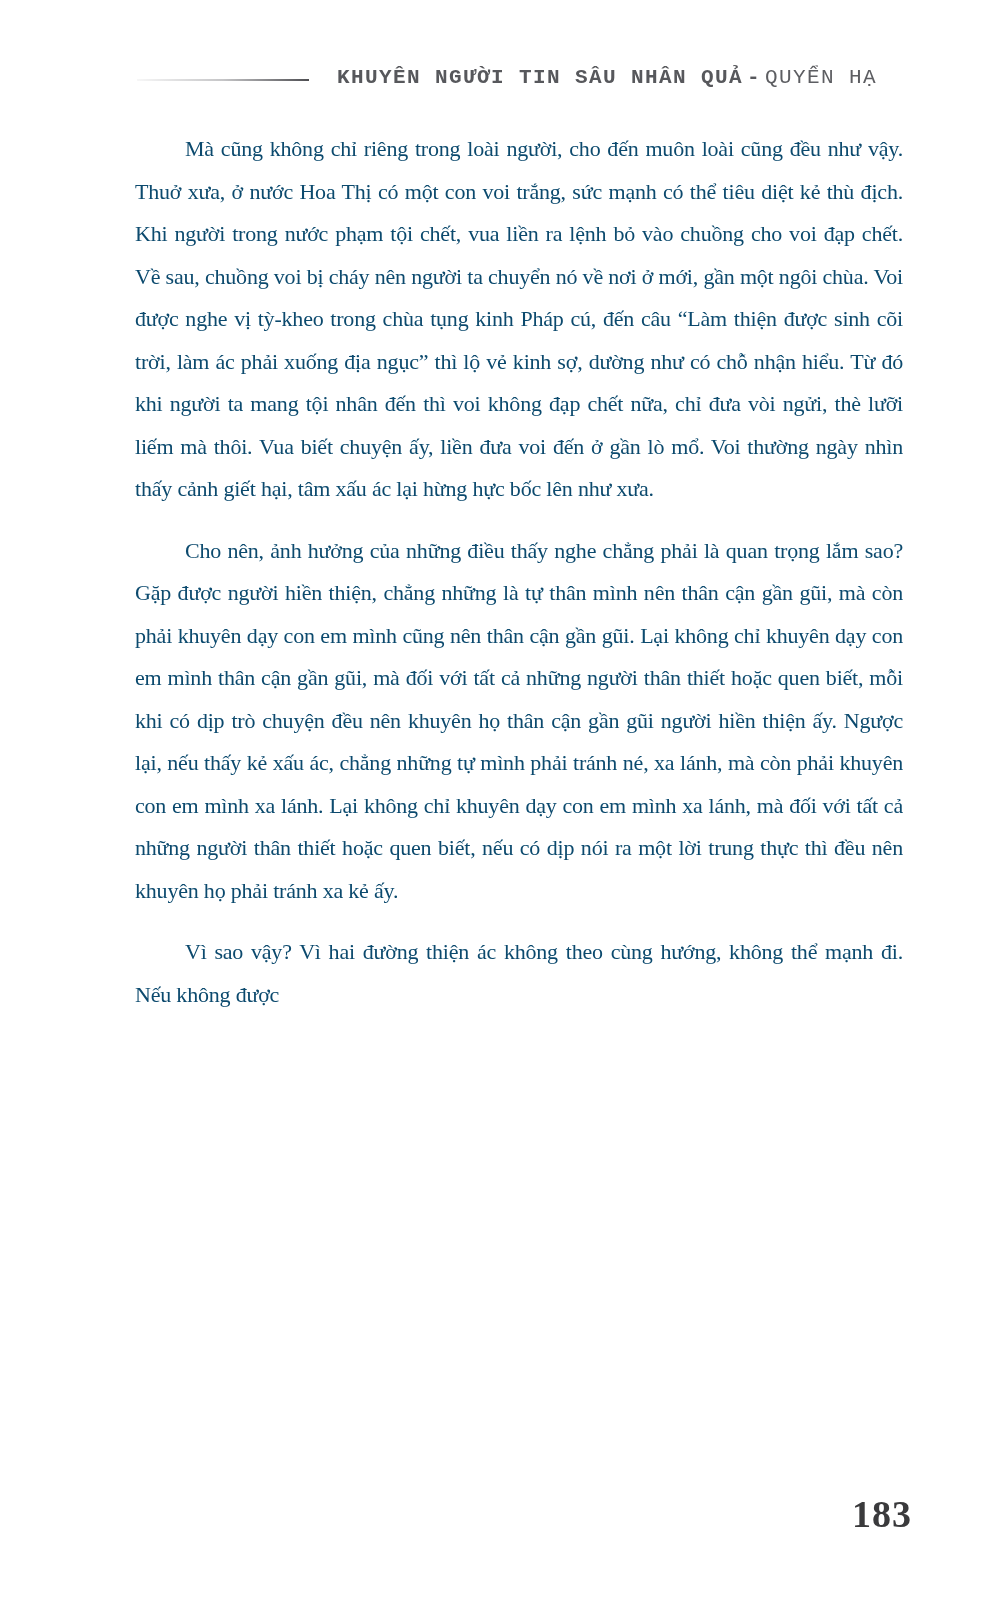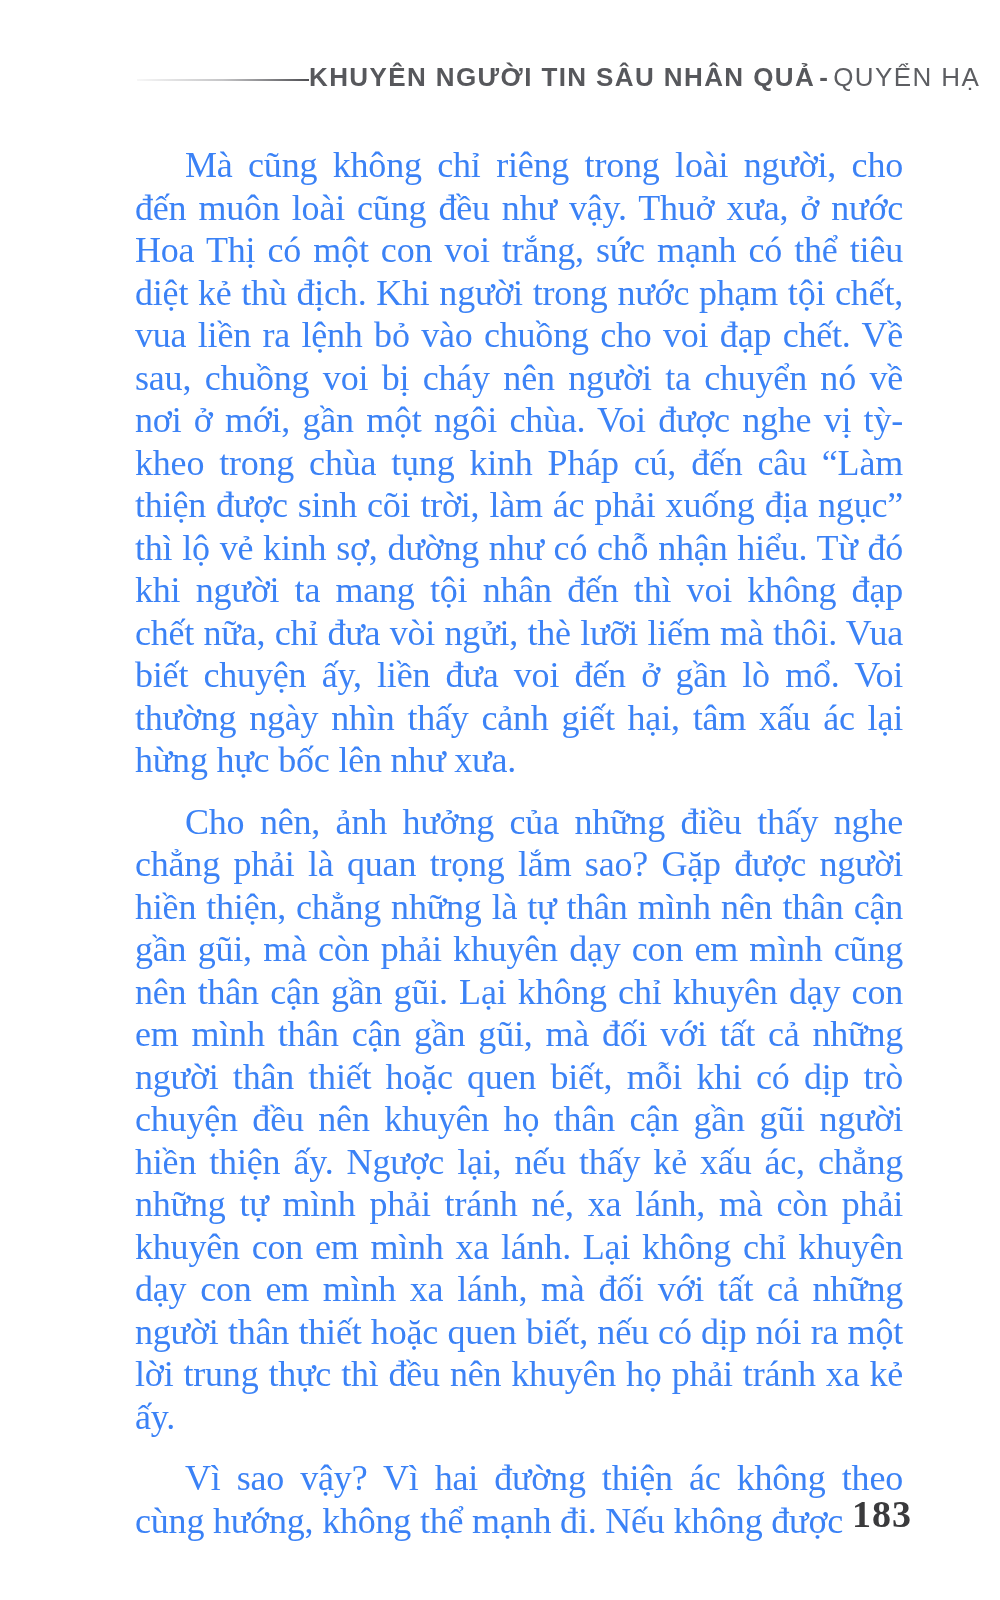--- a/index.html
+++ b/index.html
@@ -28,48 +28,48 @@
     align-items: center;
   }
   .head-rule {
     flex: 0 0 172px;
     height: 2px;
     background: linear-gradient(to right, rgba(90,90,95,0.05), rgba(90,90,95,0.35), #4e4e52);
     margin-top: 6px;
   }
   .head-title {
     flex: 1 1 auto;
-    text-align: right;
-    font-family: Liberation Sans, sans-serif;
-    font-size: 26px;
+    text-align: center;
+    font-family: Liberation Mono, monospace;
+    font-size: 21px;
     color: #57585c;
     letter-spacing: 1.4px;
     white-space: nowrap;
   }
   .head-title .book-title {
     font-weight: 700;
   }
   .head-title .sep {
     font-weight: 700;
     padding: 0 4px;
   }
   .head-title .volume {
     font-weight: 400;
     color: #5d5e62;
   }
 
   
   .body-text {
     position: absolute;
-    top: 144px;
+    top: 128px;
     left: 135px;
     width: 768px;
-    font-size: 36px;
+    font-size: 22px;
     line-height: 42.5px;
-    color: #3b82f6;
+    color: #0c4a6e;
     text-align: justify;
     letter-spacing: -0.2px;
   }
   .body-text p {
     margin: 0 0 19px 0;
     text-indent: 50px;
   }
 
   
   .page-number {

